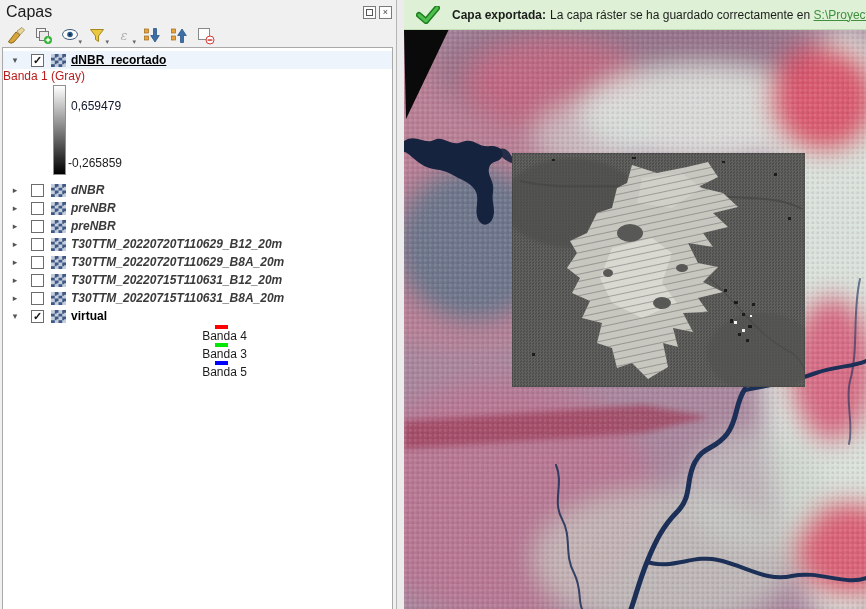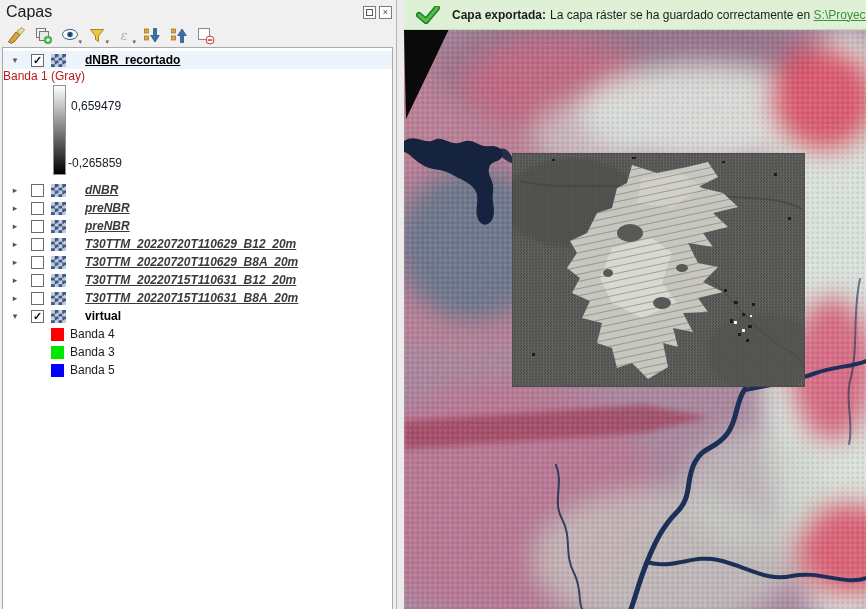--- a/index.html
+++ b/index.html
@@ -27,31 +27,31 @@
         border:1px solid #a9a9a9;border-bottom:none;box-sizing:border-box;padding-top:3px;overflow:hidden;}
   .trow{height:18px;display:flex;align-items:center;}
   .trow.sel{background:#eef4fb;}
   .arrow{width:14px;margin-left:5px;text-align:center;font-size:9px;color:#555;}
   .cbox{width:13px;height:13px;border:1px solid #6c6c6c;background:#fff;margin-left:9px;
         display:flex;align-items:center;justify-content:center;font-size:11px;line-height:11px;
         color:#111;box-sizing:border-box;font-weight:bold;}
   .ricon{width:15px;height:13px;margin-left:7px;
          background:repeating-conic-gradient(#3d5a86 0% 25%, #c6cedd 0% 50%) 0 0/7.5px 6.5px;
          border:0;}
-  .lname{margin-left:19px;white-space:nowrap;}
+  .lname{margin-left:5px;white-space:nowrap;}
   .lname.sel{font-weight:bold;text-decoration:underline;color:#000;}
-  .lname.ital{font-style:italic;font-weight:bold;color:#3a3a3a;text-decoration:underline;}
+  .lname.ital{font-style:italic;font-weight:bold;color:#3a3a3a;}
   .lname.bold{font-weight:bold;color:#000;}
   .band-label{height:14px;line-height:14px;color:#b91c1c;}
   .ramp-wrap{position:relative;height:95px;margin-bottom:3px;}
   .ramp{position:absolute;left:50px;top:2px;width:13px;height:90px;
         background:linear-gradient(#ffffff,#000000);border:1px solid #909090;box-sizing:border-box;}
   .ramp-max{position:absolute;left:68px;top:16px;color:#0f172a;}
   .ramp-min{position:absolute;left:65px;bottom:8px;color:#1c1c1c;}
-  .brow{height:18px;display:flex;align-items:center;padding-left:48px;}
+  .brow{height:18px;display:flex;align-items:center;padding-left:48px;flex-direction:column;}
   .swatch{width:13px;height:13px;}
   .bname{margin-left:6px;color:#1c1c1c;}
 
   
   .gap{position:absolute;left:397px;top:0;width:7px;height:609px;background:#ececec;}
   .map{position:absolute;left:404px;top:0;width:462px;height:609px;background:#9b7d92;}
   .msgbar{position:absolute;left:0;top:0;width:462px;height:29px;background:#def0d5;
           border-bottom:1px solid #c2dcb6;display:flex;align-items:center;z-index:5;
           overflow:hidden;white-space:nowrap;}
   .msgbar .chk{margin:0 12px 0 12px;flex:0 0 auto;}

